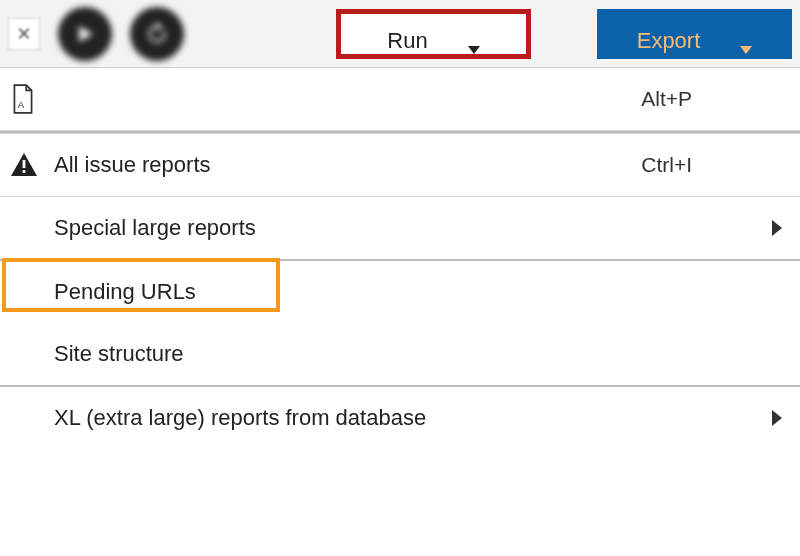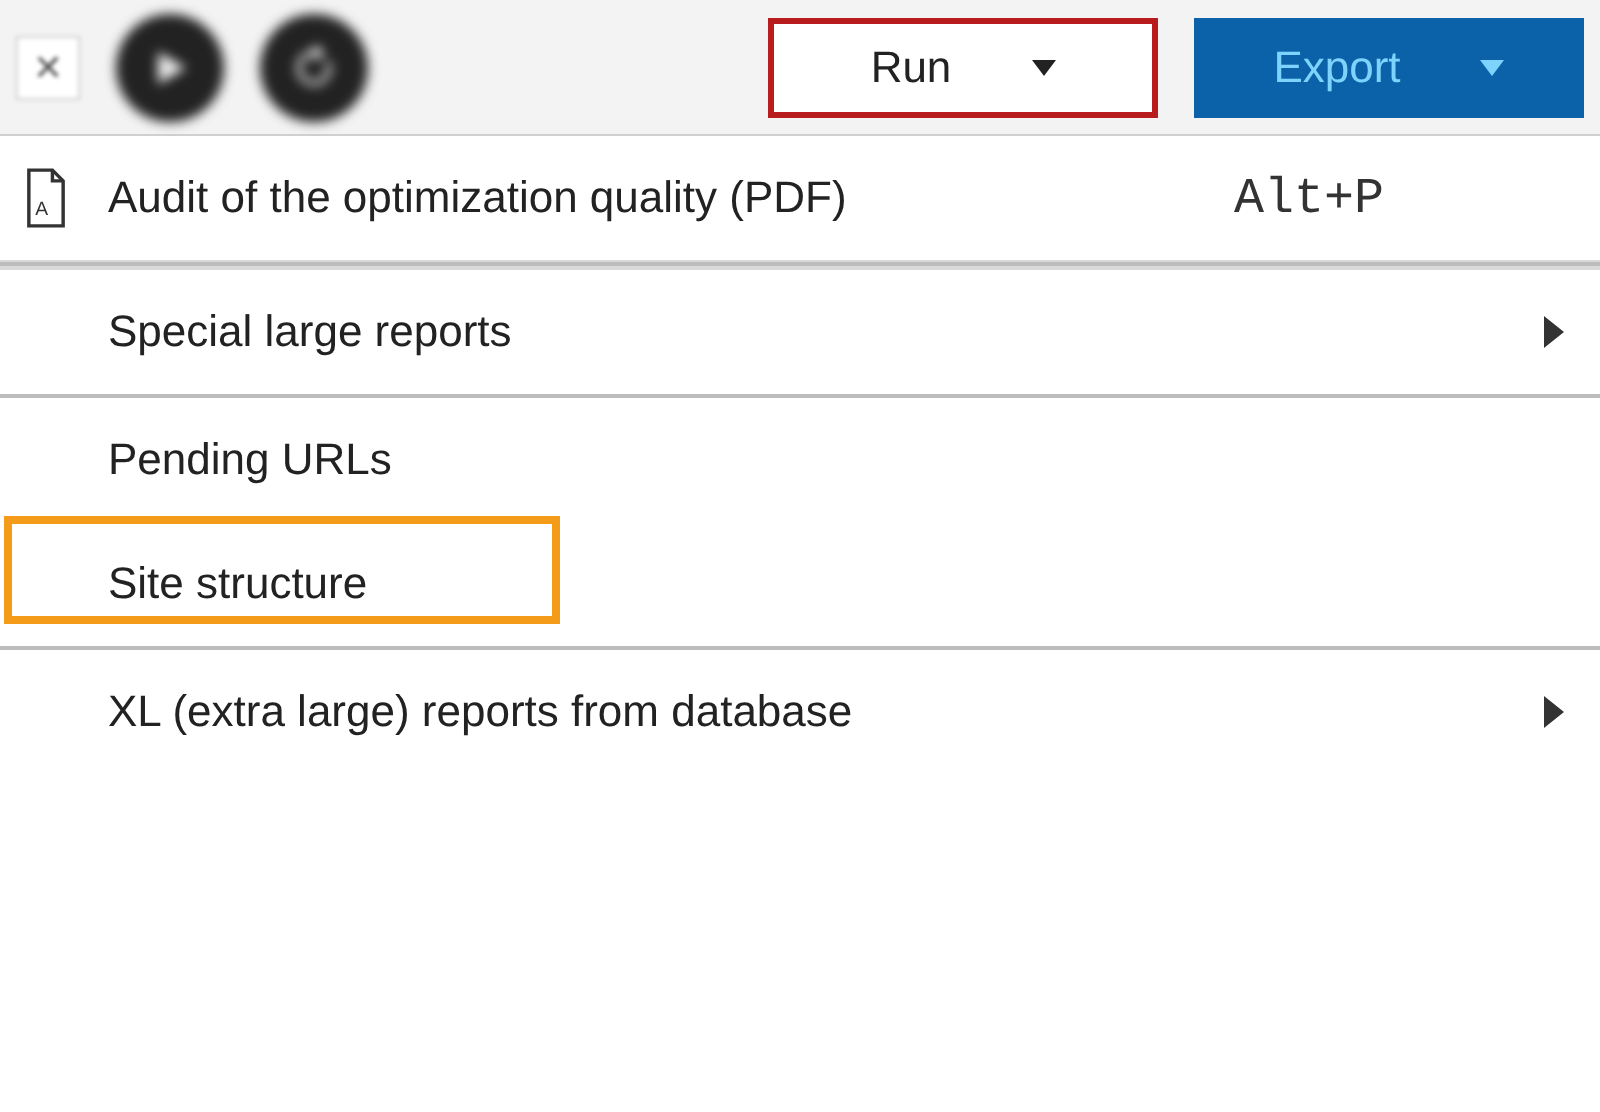--- a/index.html
+++ b/index.html
@@ -26,34 +26,35 @@
   .tb-round {
     width: 54px; height: 54px; border-radius: 50%;
     background: #222;
     display: flex; align-items: center; justify-content: center;
     filter: blur(3px);
   }
   .tb-round svg { fill: #f0f0f0; }
   .spacer { flex: 1; }
   .btn {
     height: 50px;
-    display: flex; align-items: center; justify-content: center;
+    display: flex; align-items: flex-end; justify-content: center;
     gap: 40px;
     font-size: 22px;
     padding: 0 18px;
-    border: 3px solid #b91c1c;
+    border: 5px solid #b91c1c;
     background: #fff;
     color: #222;
     min-width: 195px;
     cursor: pointer;
   }
   .btn.primary {
     background: #0b62a8;
-    color: #7dd3fc;
+    color: #fdba74;
     border-color: #0b62a8;
+    margin-left: 48px;
   }
   .caret-down {
     width: 0; height: 0;
     border-left: 6px solid transparent;
     border-right: 6px solid transparent;
     border-top: 8px solid currentColor;
   }
 
   
   .menu {
@@ -72,22 +73,21 @@
   }
   .menu-item .icon-slot {
     width: 44px;
     display: flex; align-items: center; justify-content: flex-start;
   }
   .menu-item .label { flex: 0 0 auto; }
   .menu-item .shortcut {
     position: absolute;
     right: 108px;
     color: #333;
-    font-size: 25px;
-    font-family: Liberation Mono, monospace;
+    font-size: 21px;
   }
   .menu-item .submenu-arrow {
     position: absolute;
     right: 18px;
     width: 0; height: 0;
     border-top: 8px solid transparent;
     border-bottom: 8px solid transparent;
     border-left: 10px solid #333;
   }
   .sep-thin { border-top: 1px solid #d9d9d9; }
@@ -133,32 +133,42 @@
 <div class="menu">
 
   <div class="menu-item">
     <span class="icon-slot">
       <svg width="26" height="30" viewBox="0 0 24 28" fill="none" stroke="#333" stroke-width="1.6">
         <path d="M4 1h11l5 5v21H4z"></path>
             <path d="M15 1v5h5"></path>
         <text x="7" y="22" font-size="9" stroke="none" fill="#333" font-family="Arial">A</text>
       </svg>
     </span>
-    <span class="label">Audit of the optimization quality (PDF)</span>
     <span class="shortcut">Alt+P</span>
   </div>
 
   <div class="sep-thin"></div>
 
 
   <div class="sep-thick"></div>
 
 
   <div class="sep-thin"></div>
 
+  <div class="menu-item">
+    <span class="icon-slot">
+      <svg width="28" height="26" viewBox="0 0 28 26">
+        <path d="M14 1 L27 24 H1 Z" fill="#222"></path>
+        <rect x="12.6" y="8" width="2.8" height="8" fill="#fff"></rect>
+        <rect x="12.6" y="18" width="2.8" height="3" fill="#fff"></rect>
+      </svg>
+    </span>
+    <span class="label">All issue reports</span>
+    <span class="shortcut">Ctrl+I</span>
+  </div>
 
   <div class="sep-thin"></div>
 
   <div class="menu-item">
     <span class="icon-slot"></span>
     <span class="label">Special large reports</span>
     <span class="submenu-arrow"></span>
   </div>
 
   <div class="sep-thick"></div>

